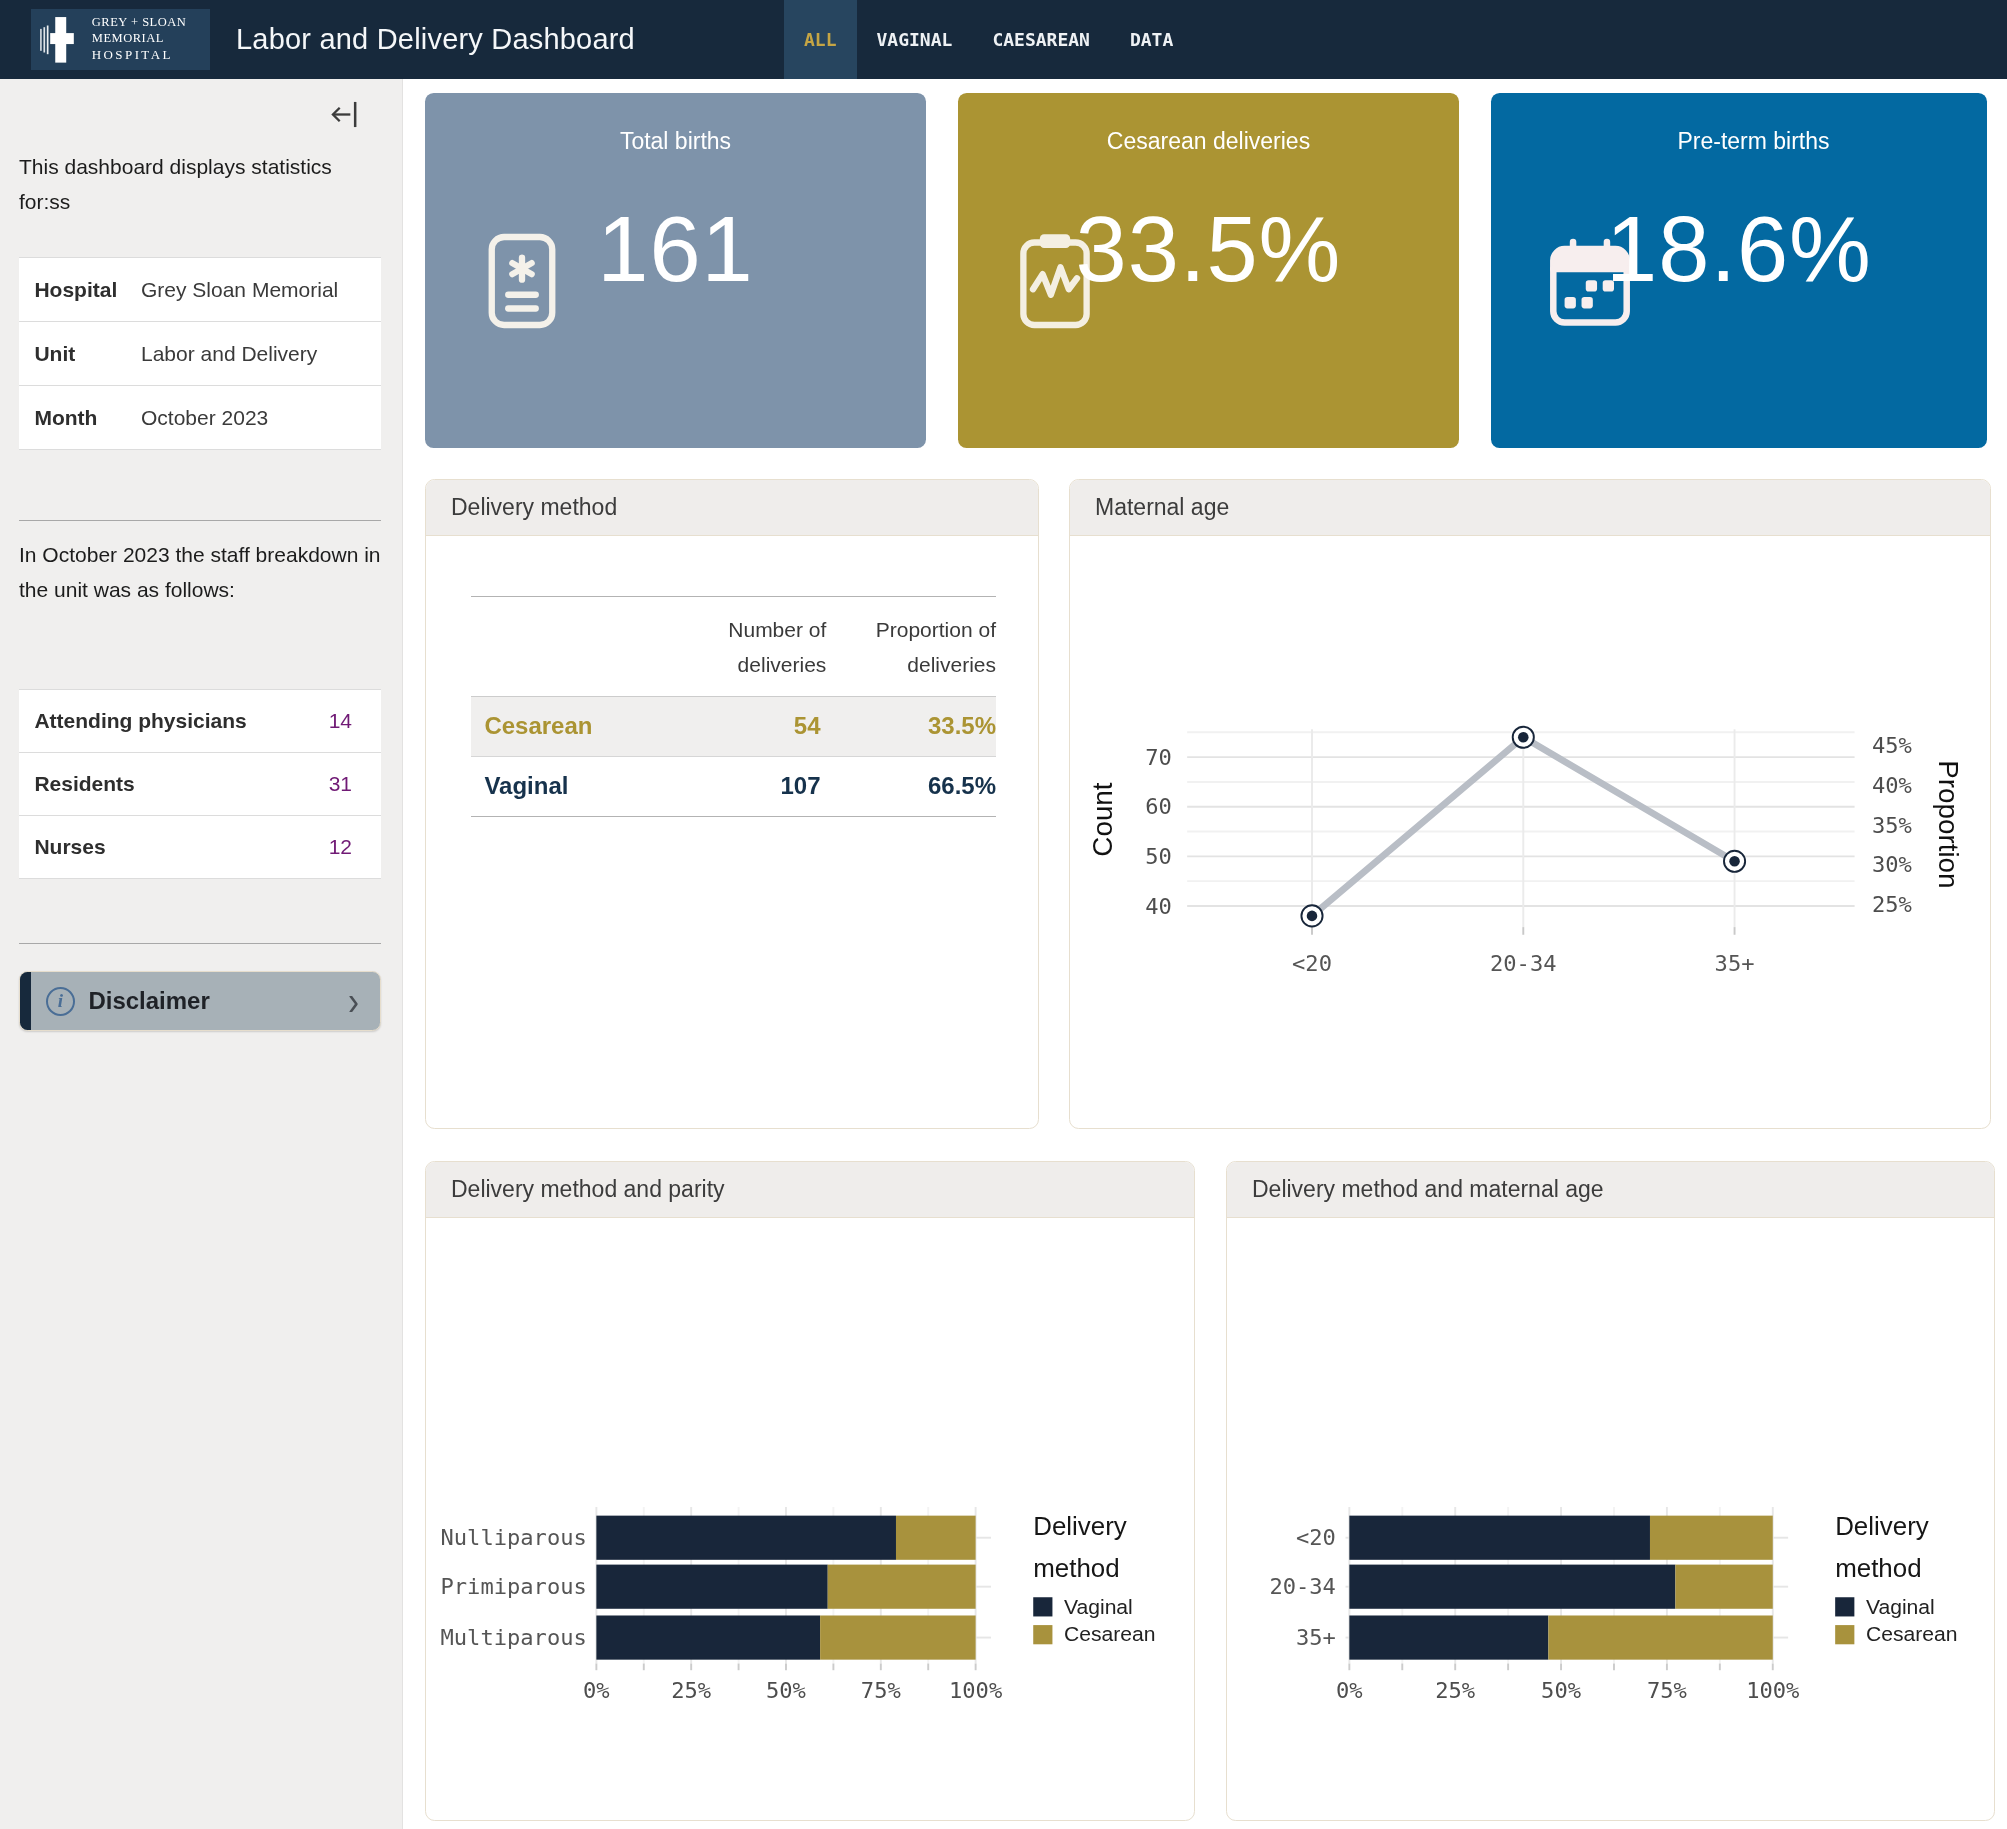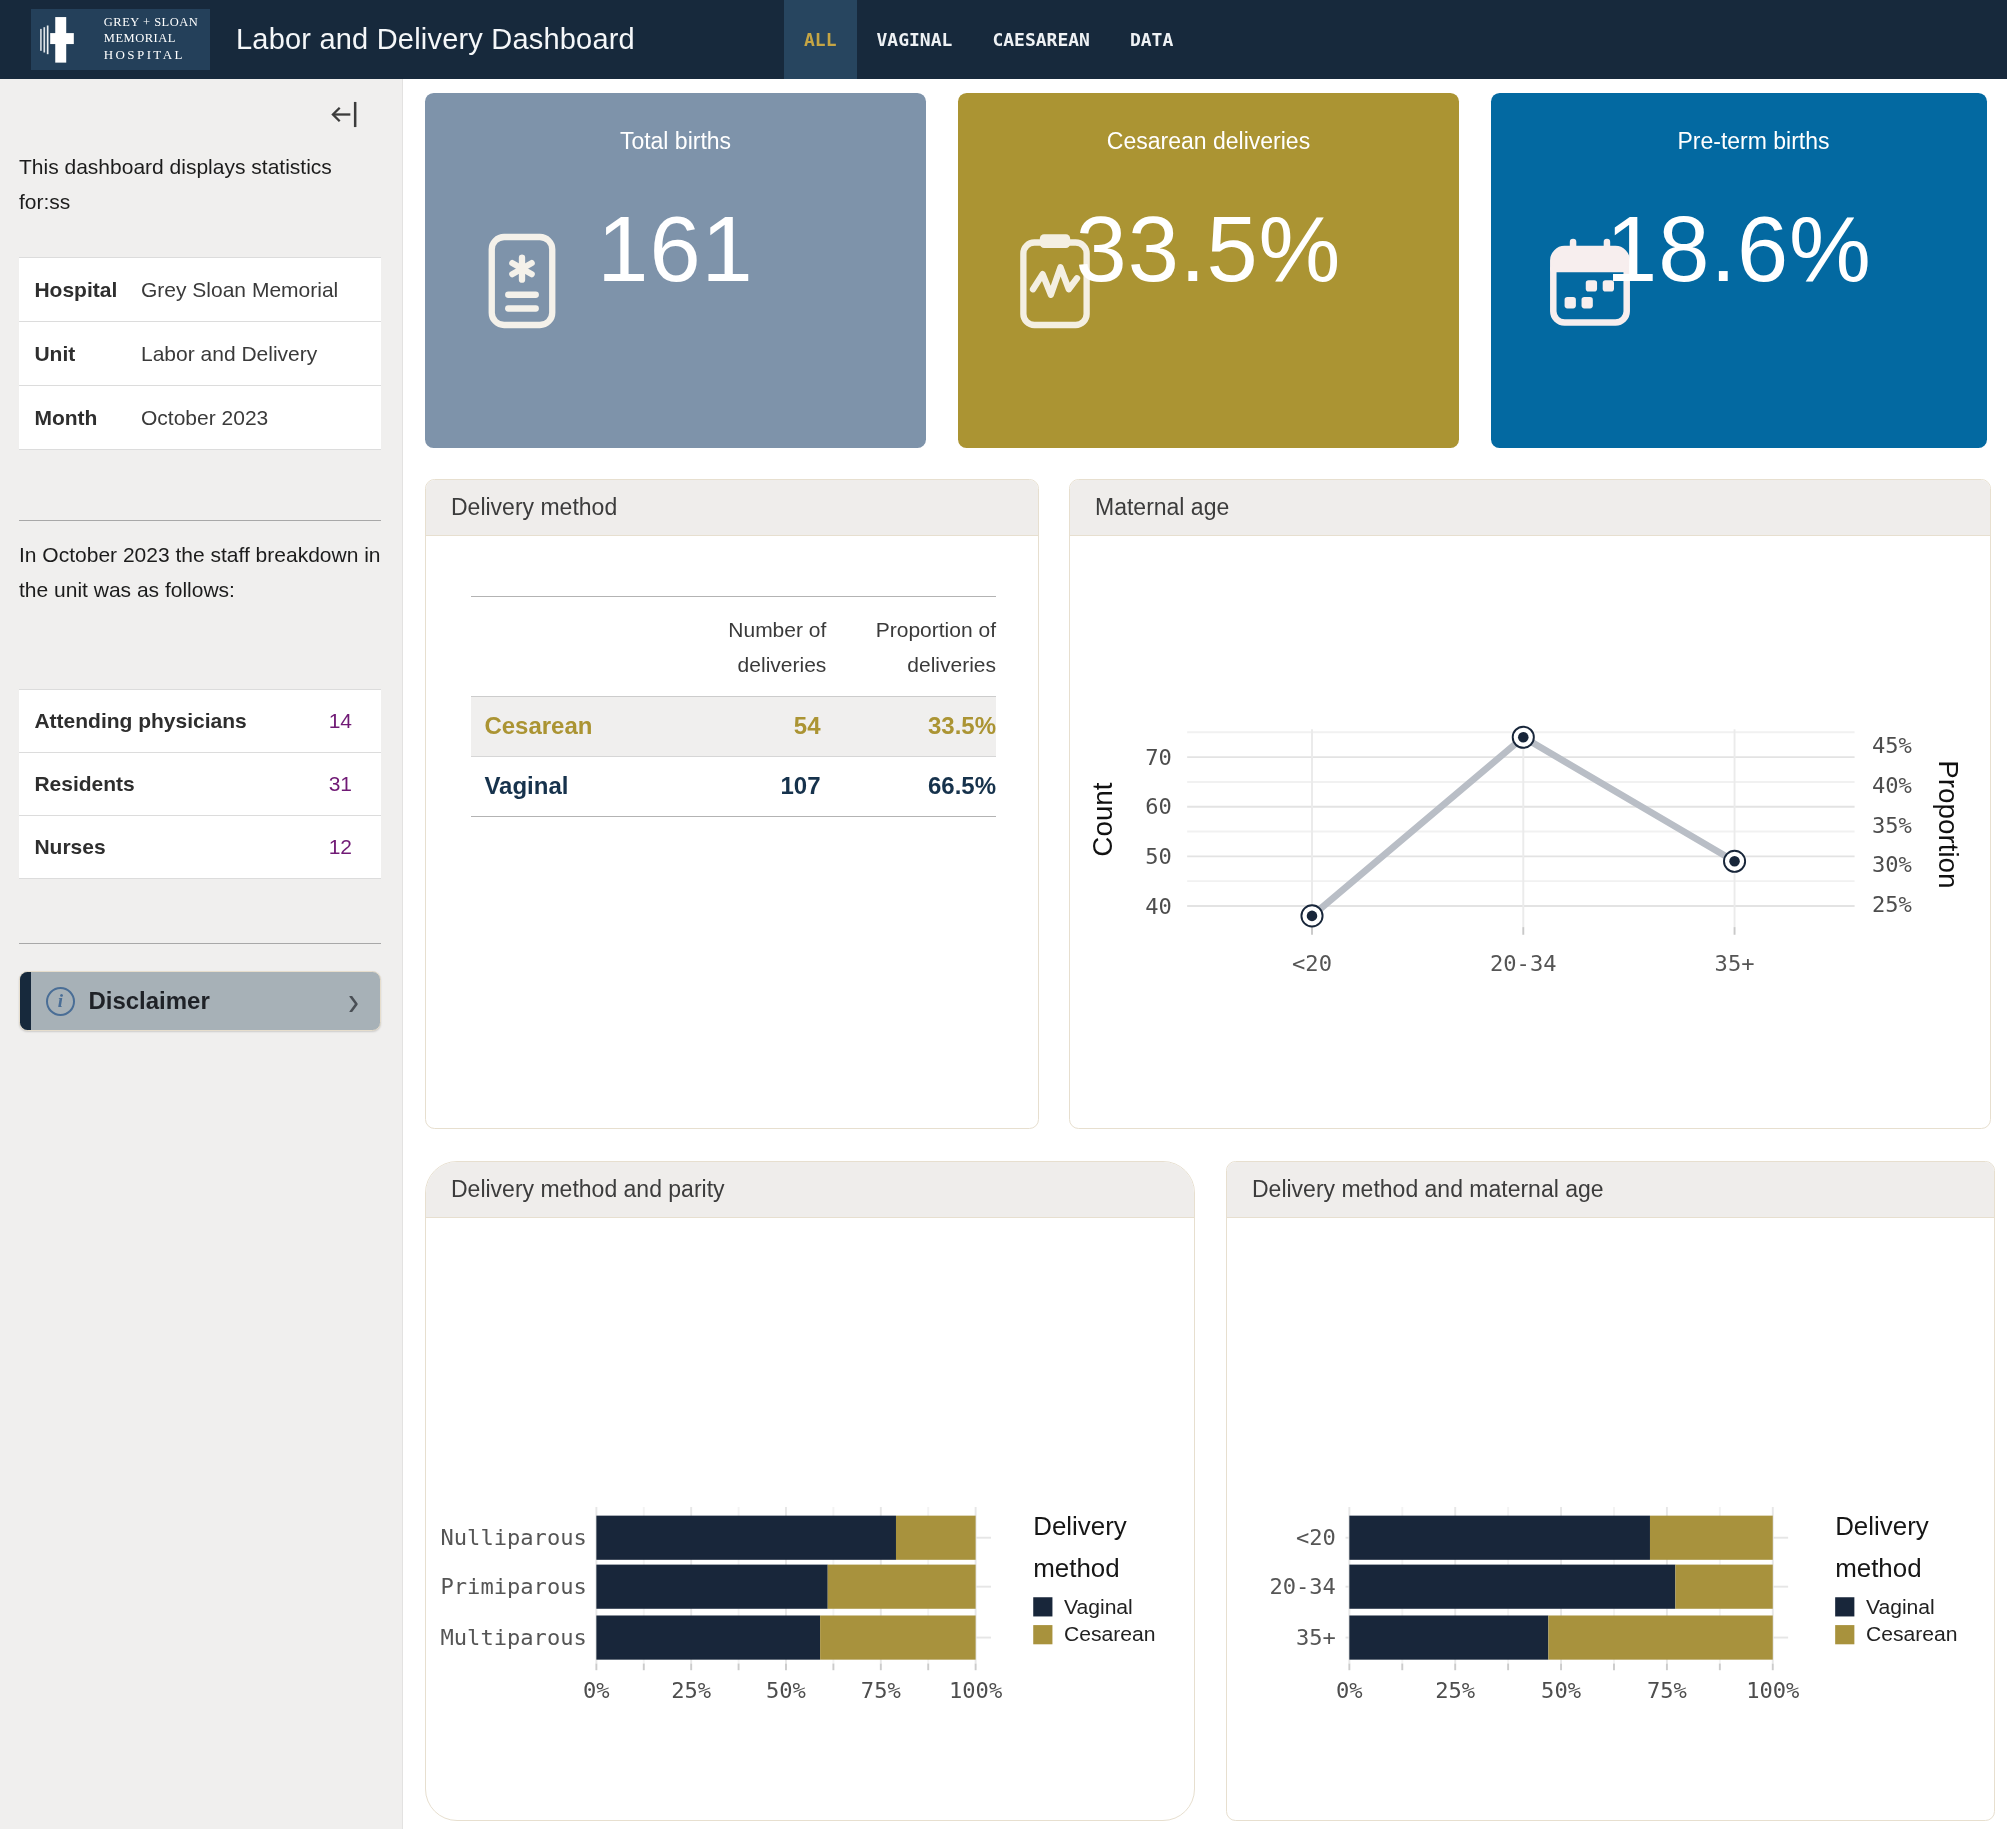--- a/index.html
+++ b/index.html
@@ -2,21 +2,21 @@
 <html><head>
 <meta charset="utf-8">
 <style>
   * { box-sizing: border-box; margin: 0; padding: 0; }
   html,body { width:2008px; height:1829px; background:#ffffff; font-family:"Liberation Sans",sans-serif; overflow:hidden; position:relative; }
 
   
   .header { position:absolute; left:0; top:0; width:2008px; height:79px; background:#17293c; display:flex; align-items:center; }
   .logo { position:absolute; left:31px; top:8.6px; width:179px; height:61px; background:#24405a; display:flex; align-items:center; padding:3.8px 7.7px 3.8px 3.8px; }
   .logo-cross { width:54px; height:54px; flex:0 0 auto; }
-  .logo-text { color:#fff; font-family:"Liberation Serif",serif; line-height:1.25; margin-left:15px; }
+  .logo-text { color:#fff; font-family:"Liberation Serif",serif; line-height:1.25; margin-left:3px; }
   .logo-text .l1,.logo-text .l2 { font-size:12.5px; letter-spacing:0.5px; }
   .logo-text .l3 { font-size:13px; letter-spacing:2.4px; }
   .header-title { position:absolute; left:236px; top:0; height:79px; display:flex; align-items:center; color:#f5f7f9; font-size:29px; font-weight:500; letter-spacing:0.2px; }
   .nav { position:absolute; left:784px; top:0; height:79px; display:flex; align-items:stretch; font-family:"DejaVu Sans Mono",monospace; }
   .nav-tab { display:flex; align-items:center; padding:0 20px; font-size:18px; font-weight:bold; color:#eef1f4; cursor:pointer; }
   .nav-tab.active { background:#27455f; color:#c5a544; }
 
   
   .sidebar { position:absolute; left:0; top:79px; width:403px; height:1750px; background:#f0efee; border-right:1px solid #e3e2e1; }
   .collapse-btn { position:absolute; top:19px; right:40px; width:33px; height:33px; display:flex; align-items:center; justify-content:center; cursor:pointer; }
@@ -47,21 +47,21 @@
 
   
   .kpi { position:absolute; top:14.4px; height:355px; border-radius:8.6px; color:#fff; }
   .kpi-title { text-align:center; margin-top:35px; font-size:23px; font-weight:500; }
   .kpi-icon { position:absolute; left:53px; top:134px; }
   .kpi-value { position:absolute; left:0; right:0; top:104px; text-align:center; font-size:92px; font-weight:400; letter-spacing:1px; }
 
   
   #card-dm    { left:22px;  top:400px;  width:614px; height:650px; }
   #card-ma    { left:666px; top:400px;  width:922px; height:650px; }
-  #card-dmp   { left:22px;  top:1082px; width:770px; height:660px;border-radius:32px; }
+  #card-dmp   { left:22px;  top:1082px; width:770px; height:660px; }
   #card-dma   { left:823px; top:1082px; width:769px; height:660px; }
 
   
   .dm-table { margin:60px 43px 0 45px; width:525px; border-collapse:collapse; border-top:1.9px solid #b3b3b3; }
   .dm-table th { font-weight:normal; font-size:21px; color:#3a3a3a; text-align:right; padding:15.4px 0 13.4px 0; line-height:35px; border-bottom:1.9px solid #cccccc; }
   .dm-table td { font-size:24px; font-weight:bold; padding:0; height:60px; }
   .dm-table .c-num { text-align:right; }
   .dm-row-cesarean { background:#f0efee; color:#ab9433; border-bottom:1.9px solid #d6d6d6; }
   .dm-row-vaginal  { color:#16324c; border-bottom:1.9px solid #b3b3b3; }
   .dm-table .c-lbl { text-align:left; padding-left:13.4px; }

